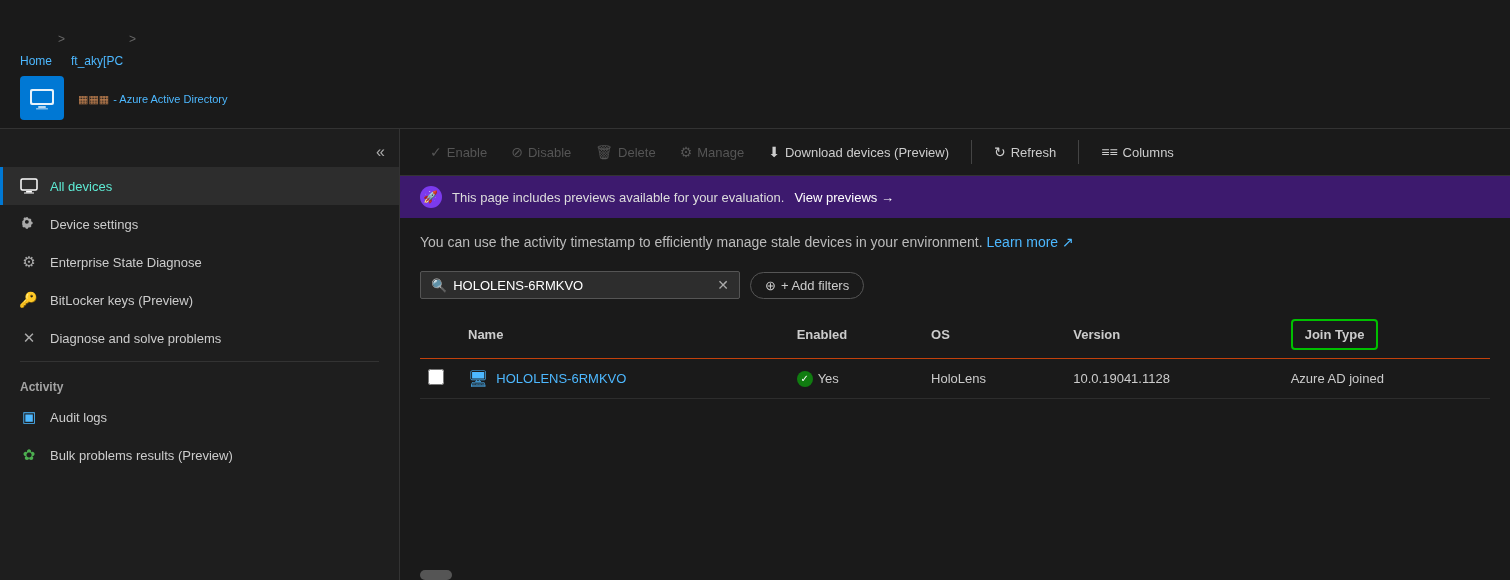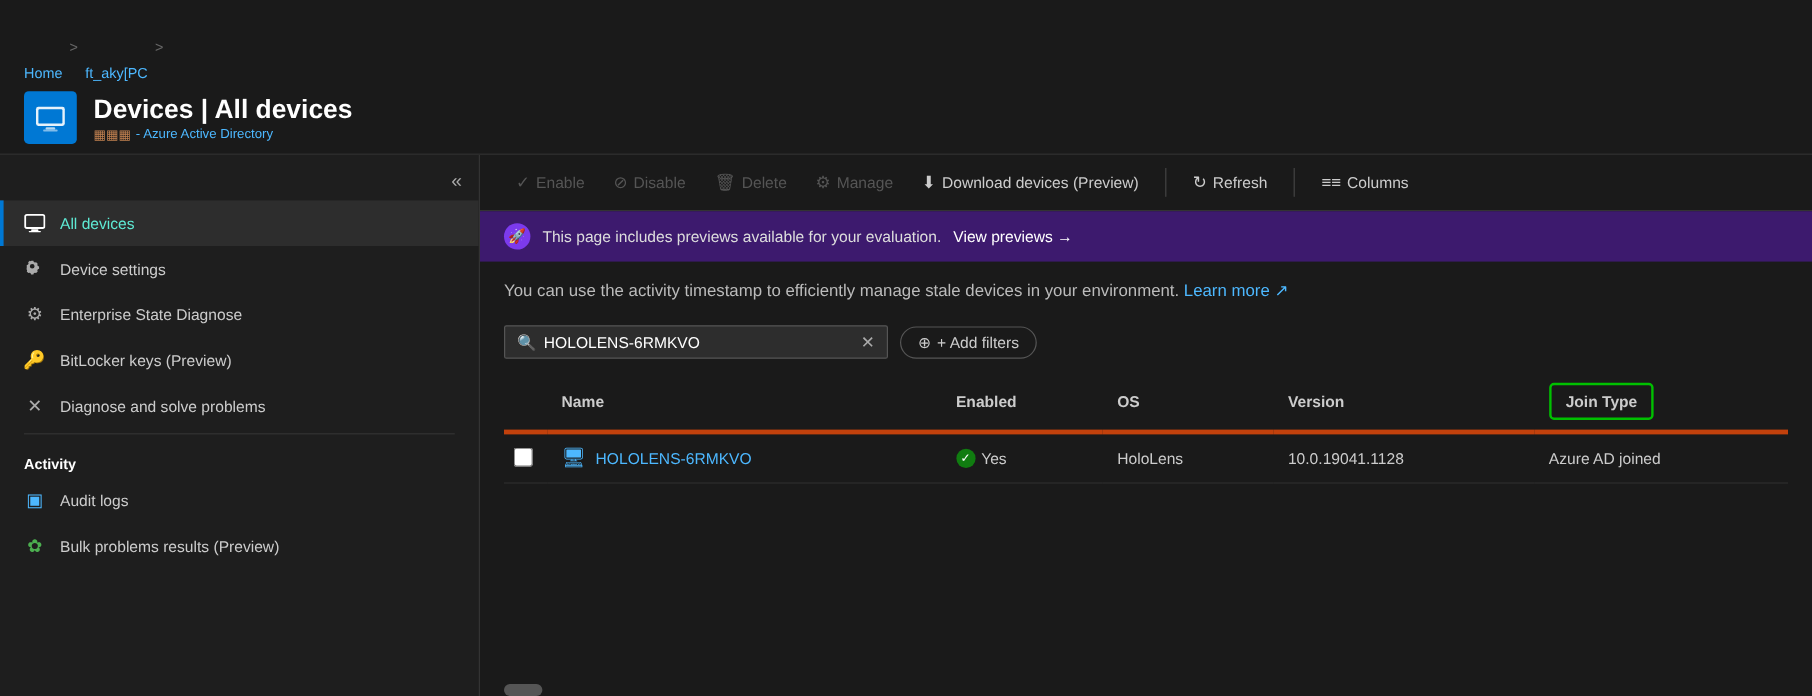--- a/index.html
+++ b/index.html
@@ -106,21 +106,21 @@
       align-items: center;
       justify-content: center;
       flex-shrink: 0;
       color: #aaa;
       font-size: 15px;
     }
     .sidebar-nav-item.active .nav-icon { color: #fff; }
     .sidebar-section-label {
       font-size: 12px;
       font-weight: 600;
-      color: #ffffff;
+      color: #a3a3a3;
       padding: 14px 20px 4px 20px;
       text-transform: none;
     }
     .sidebar-divider {
       border: none;
       border-top: 1px solid #333;
       margin: 4px 20px;
     }
     .collapse-btn-area {
       display: flex;
@@ -268,21 +268,21 @@
       width: 100%;
       border-collapse: collapse;
       min-width: 700px;
     }
     thead th {
       text-align: left;
       padding: 8px 12px;
       color: #ccc;
       font-weight: 600;
       font-size: 13px;
-      border-bottom: 4px solid #c2410c;
+      border-bottom: 1px solid #c2410c;
       white-space: nowrap;
     }
     tbody td {
       padding: 10px 12px;
       color: #ccc;
       font-size: 13px;
       border-bottom: 1px solid #2d2d2d;
     }
     .checkbox-cell {
       width: 36px;
@@ -356,21 +356,20 @@
   <div class="page-title-row">
     <div class="page-icon">
       <svg viewBox="0 0 28 28" fill="none" xmlns="http://www.w3.org/2000/svg">
         <rect x="2" y="5" width="24" height="16" rx="2" fill="#fff" opacity="0.9"></rect>
         <rect x="4" y="7" width="20" height="12" rx="1" fill="#0078d4"></rect>
         <rect x="10" y="22" width="8" height="2" rx="1" fill="#fff" opacity="0.7"></rect>
         <rect x="8" y="24" width="12" height="1.5" rx="0.5" fill="#fff" opacity="0.5"></rect>
       </svg>
     </div>
     <div class="page-title-text">
-      <h1>Devices | All devices</h1>
       <div class="page-subtitle">
         <span style="color:#c08050;font-size:11px;">▦▦▦</span>
         <span>- Azure Active Directory</span>
       </div>
     </div>
   </div>
 </div>
 
 <div class="body-layout">
 

